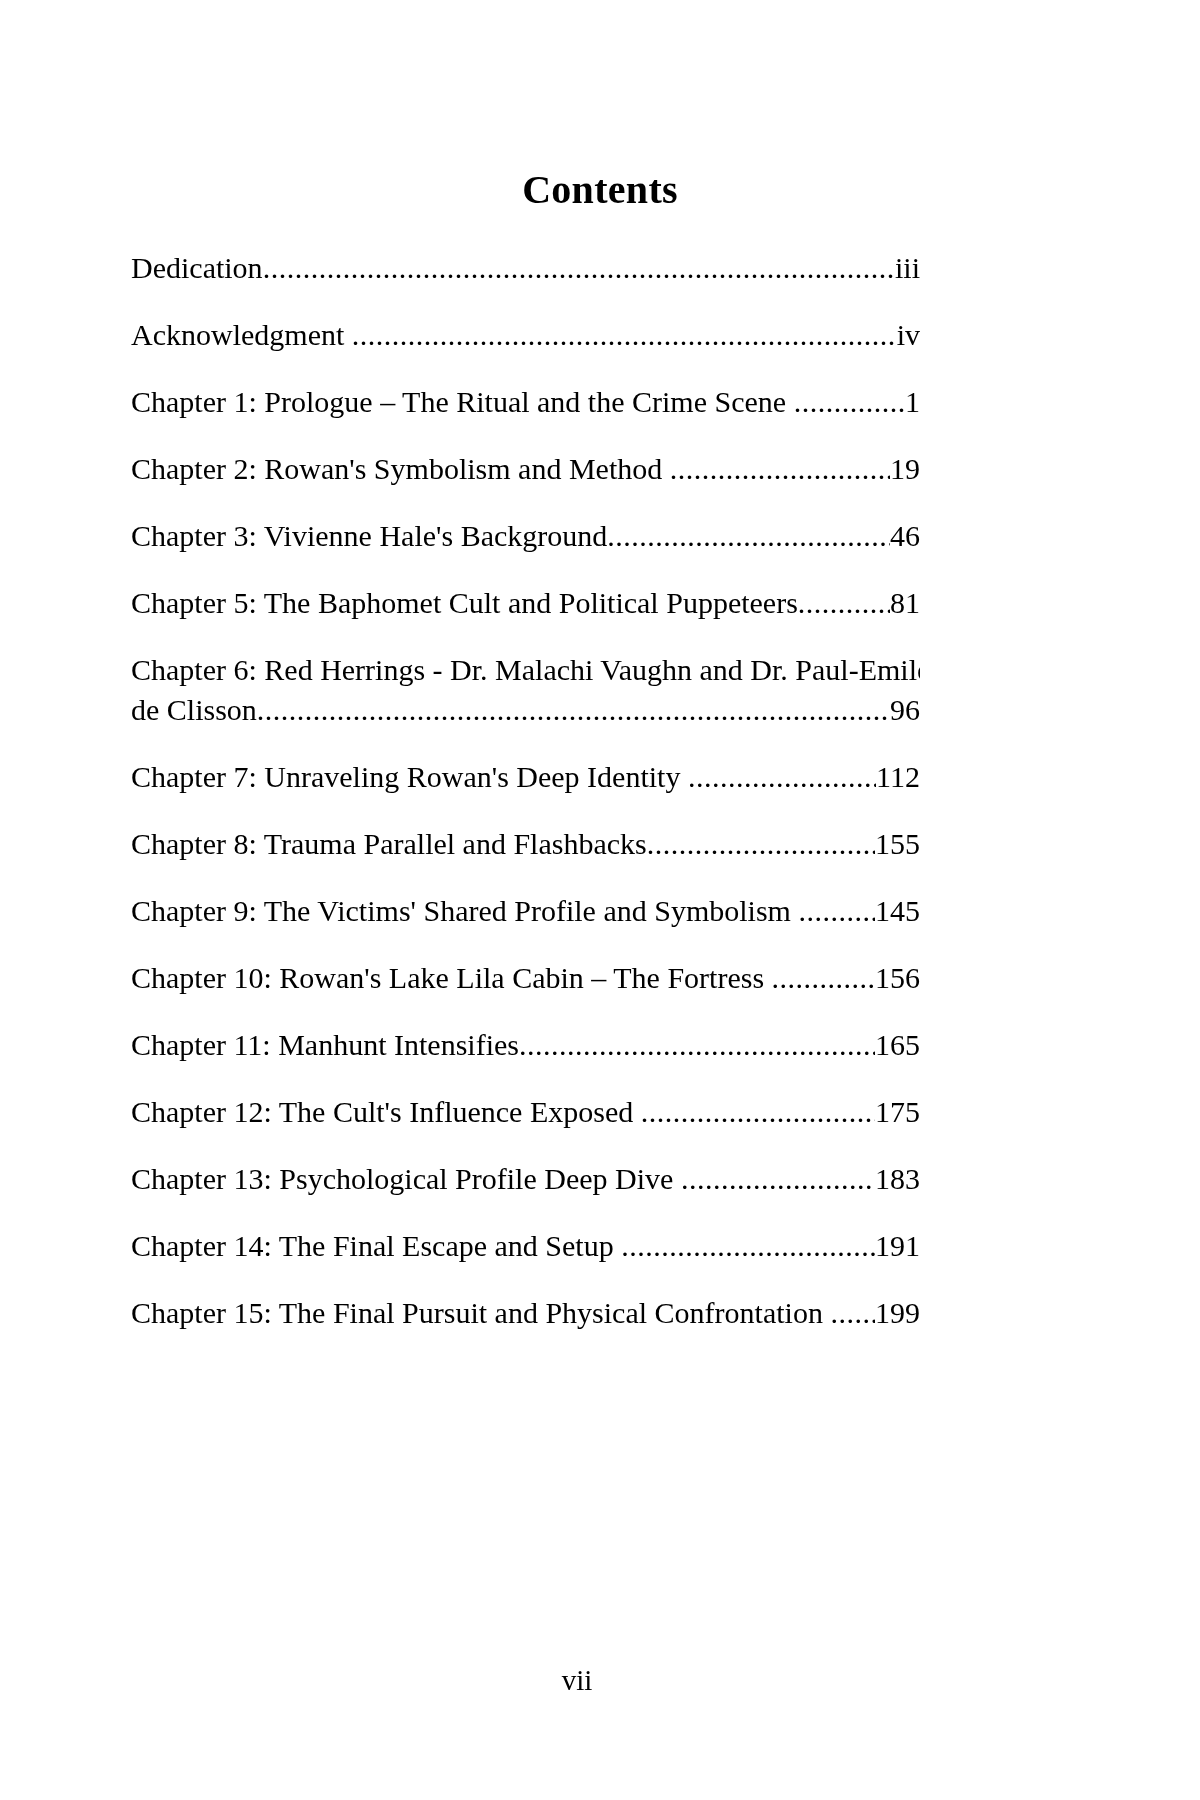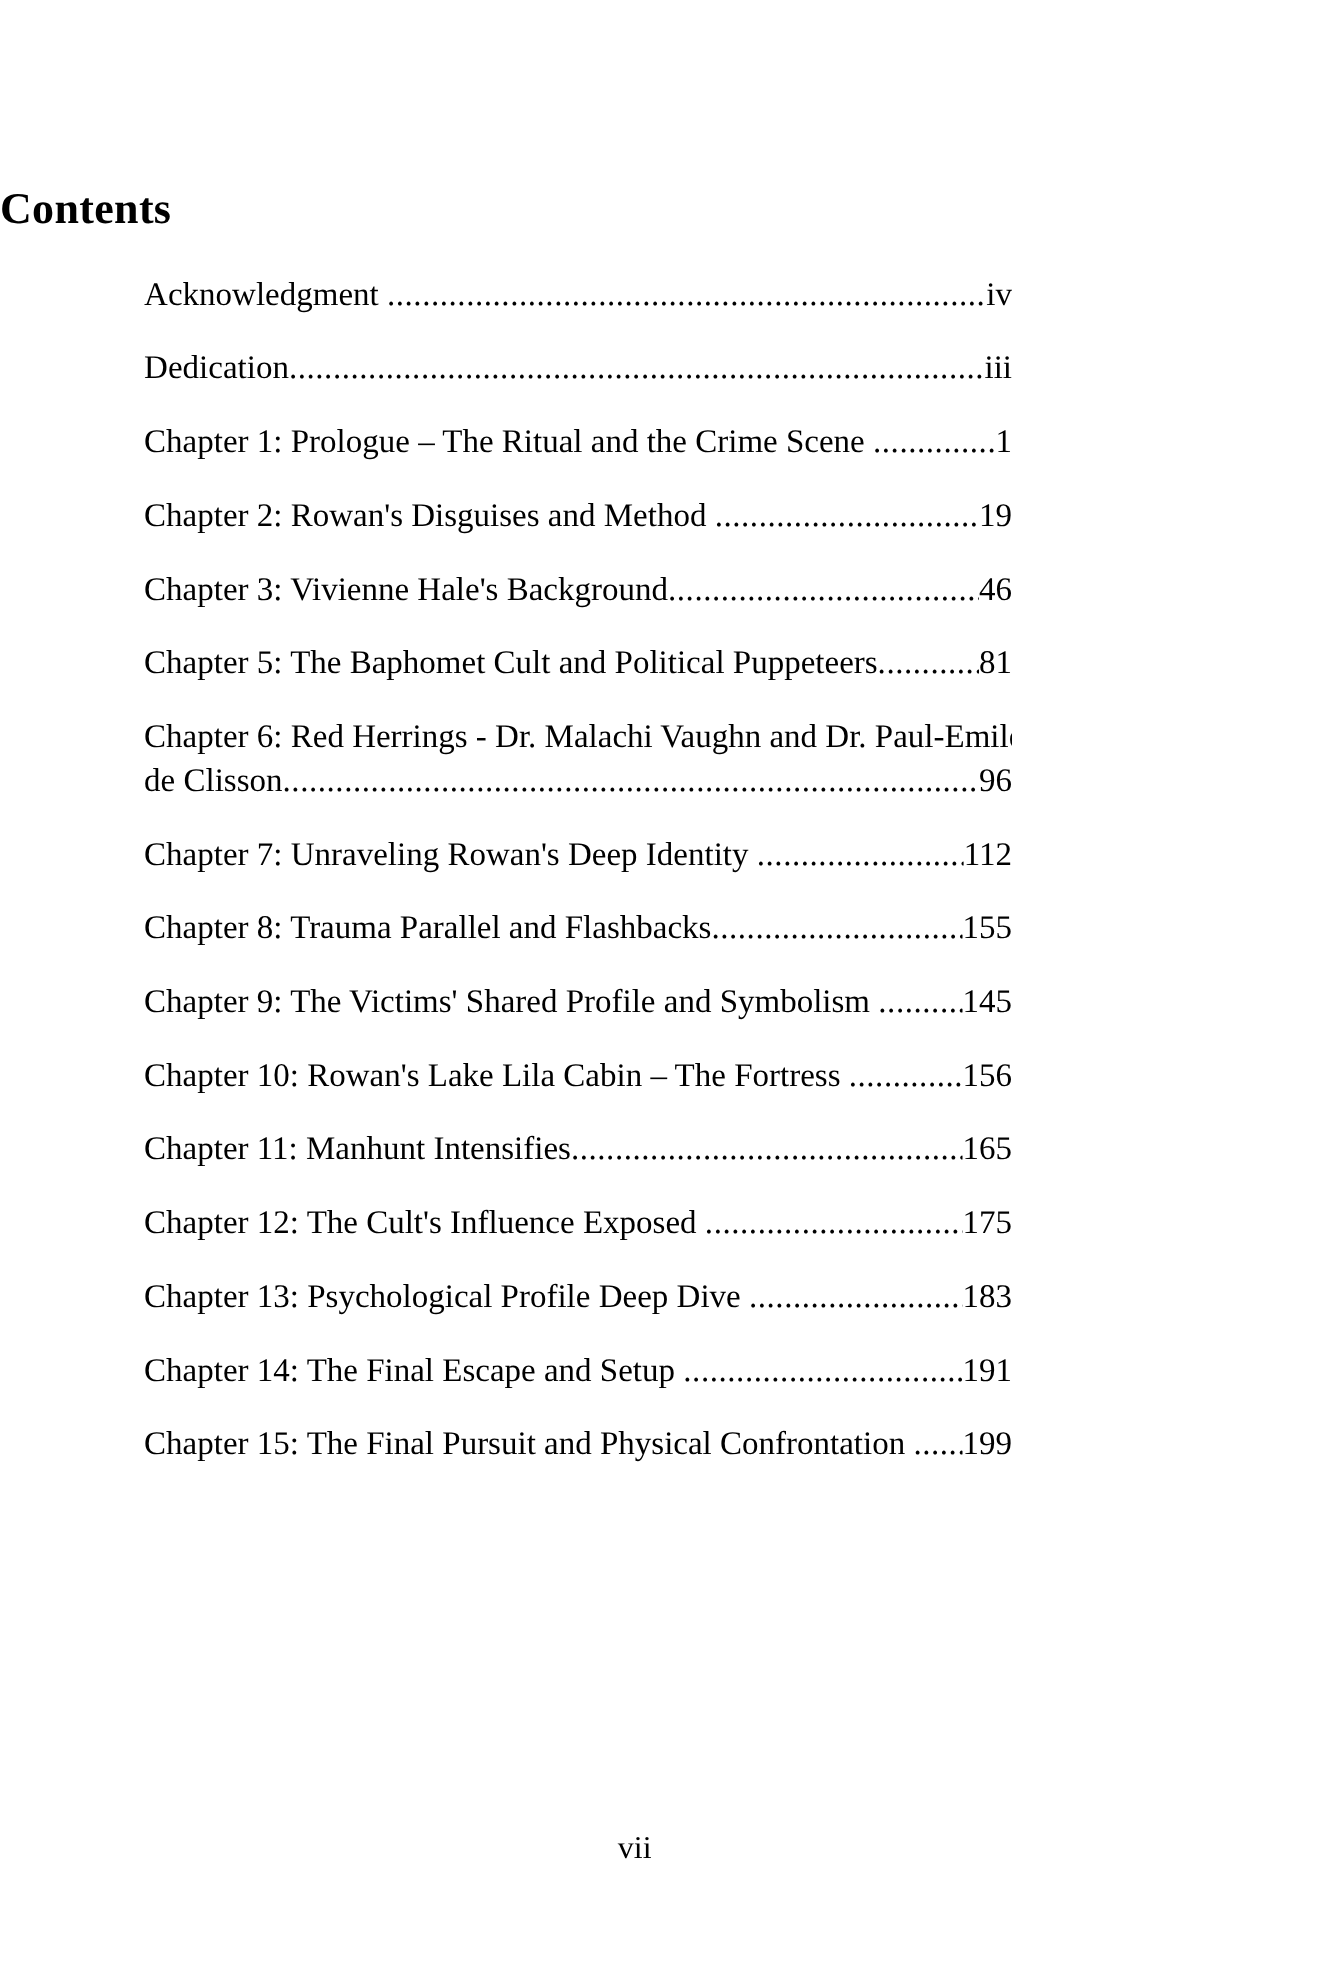--- a/index.html
+++ b/index.html
@@ -23,20 +23,21 @@
     width: 1200px;
     height: 1800px;
     background: #ffffff;
   }
 
   .toc-title {
     position: absolute;
     left: 0;
     top: 168px;
     width: 1200px;
+    text-align: center;
     font-size: 40px;
     font-weight: bold;
     letter-spacing: 0.3px;
     line-height: 1.1;
   }
 
   .toc-list {
     position: absolute;
     left: 131px;
     top: 248px;
@@ -99,42 +100,42 @@
 </head>
 <body>
 
 <div class="page">
 
   <div class="toc-title">Contents</div>
 
   <div class="toc-list">
       <div class="toc-entry">
         <div class="row">
+          <span class="etitle">Dedication</span>
+          <span class="leader"></span>
+          <span class="epage">iii</span>
+        </div>
+      </div>
+      <div class="toc-entry">
+        <div class="row">
           <span class="etitle">Acknowledgment </span>
           <span class="leader"></span>
           <span class="epage">iv</span>
         </div>
       </div>
       <div class="toc-entry">
         <div class="row">
-          <span class="etitle">Dedication</span>
-          <span class="leader"></span>
-          <span class="epage">iii</span>
-        </div>
-      </div>
-      <div class="toc-entry">
-        <div class="row">
           <span class="etitle">Chapter 1: Prologue – The Ritual and the Crime Scene </span>
           <span class="leader"></span>
           <span class="epage">1</span>
         </div>
       </div>
       <div class="toc-entry">
         <div class="row">
-          <span class="etitle">Chapter 2: Rowan's Disguises and Method </span>
+          <span class="etitle">Chapter 2: Rowan's Symbolism and Method </span>
           <span class="leader"></span>
           <span class="epage">19</span>
         </div>
       </div>
       <div class="toc-entry">
         <div class="row">
           <span class="etitle">Chapter 3: Vivienne Hale's Background</span>
           <span class="leader"></span>
           <span class="epage">46</span>
         </div>

